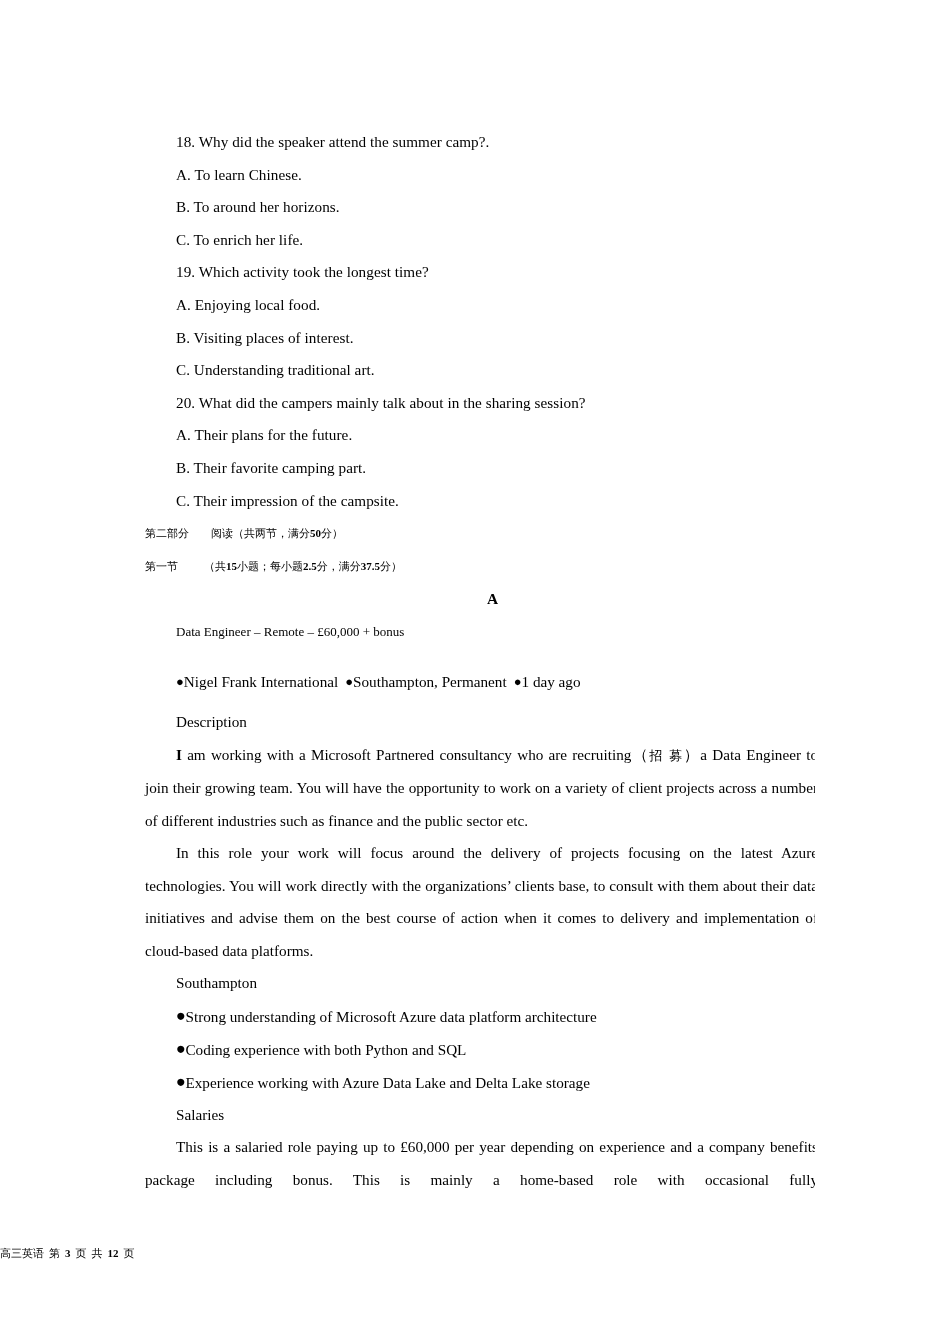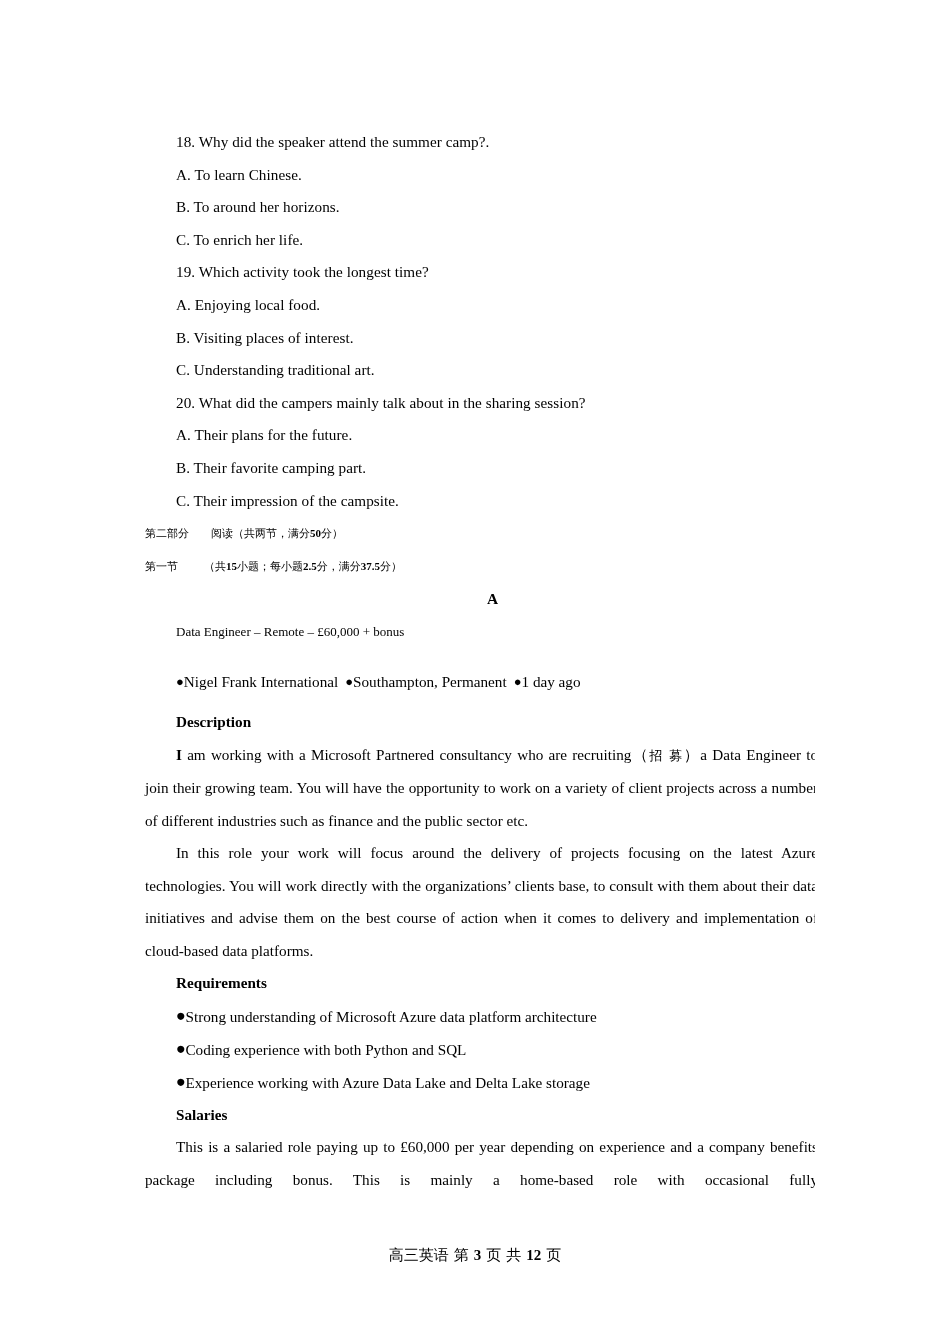--- a/index.html
+++ b/index.html
@@ -73,21 +73,21 @@
     font-size: 15.2px;
     line-height: 32px;
     text-indent: 31px;
     white-space: nowrap;
     margin-top: 18px;
   }
   .meta-line .sep { display: inline-block; width: 7px; }
   .bul-sm { font-size: 13px; vertical-align: 1.2px; }
 
   .sub-head {
-    font-weight: bold;
+    font-weight: normal;
     font-size: 15.2px;
     line-height: 32.5px;
     text-indent: 31px;
     white-space: nowrap;
   }
   .sub-head.tight { margin-top: 8px; }
 
   .para {
     font-size: 15.2px;
     line-height: 32.5px;
@@ -113,22 +113,21 @@
     vertical-align: 0.5px;
     letter-spacing: -0.5px;
   }
 
   
   .footer {
     position: absolute;
     left: 0;
     top: 1246px;
     width: 950px;
-    text-align: center;
-    font-size: 15px;
+    font-size: 11px;
     white-space: nowrap;
   }
   .footer .b { font-weight: bold; }
   .footer .sp { display: inline-block; width: 5px; }
 </style>
 </head>
 <body>
 
 <div class="page">
   <div class="content">
@@ -162,21 +161,21 @@
       <span class="bul-sm">●</span><span>Nigel Frank International</span><span class="sep"></span><span class="bul-sm">●</span><span>Southampton, Permanent</span><span class="sep"></span><span class="bul-sm">●</span><span>1 day ago</span>
     </div>
 
 
     <div class="sub-head tight">Description</div>
 
     <div class="para"><span class="lead">I</span><span> am working with a Microsoft Partnered consultancy who are recruiting（</span><span class="cjk">招 募</span><span>）a Data Engineer to join their growing team. You will have the opportunity to work on a variety of client projects across a number of different industries such as finance and the public sector etc.</span></div>
 
     <div class="para">In this role your work will focus around the delivery of projects focusing on the latest Azure technologies. You will work directly with the organizations’ clients base, to consult with them about their data initiatives and advise them on the best course of action when it comes to delivery and implementation of cloud-based data platforms.</div>
 
-    <div class="sub-head">Requirements</div>
+    <div class="sub-head">Southampton</div>
 
     <div class="req-item"><span class="bul-lg">●</span><span>Strong understanding of Microsoft Azure data platform architecture</span></div>
     <div class="req-item"><span class="bul-lg">●</span><span>Coding experience with both Python and SQL</span></div>
     <div class="req-item"><span class="bul-lg">●</span><span>Experience working with Azure Data Lake and Delta Lake storage</span></div>
 
     <div class="sub-head">Salaries</div>
 
     <div class="para last-justified">This is a salaried role paying up to £60,000 per year depending on experience and a company benefits package including bonus. This is mainly a home-based role with occasional fully</div>
 
   </div>

